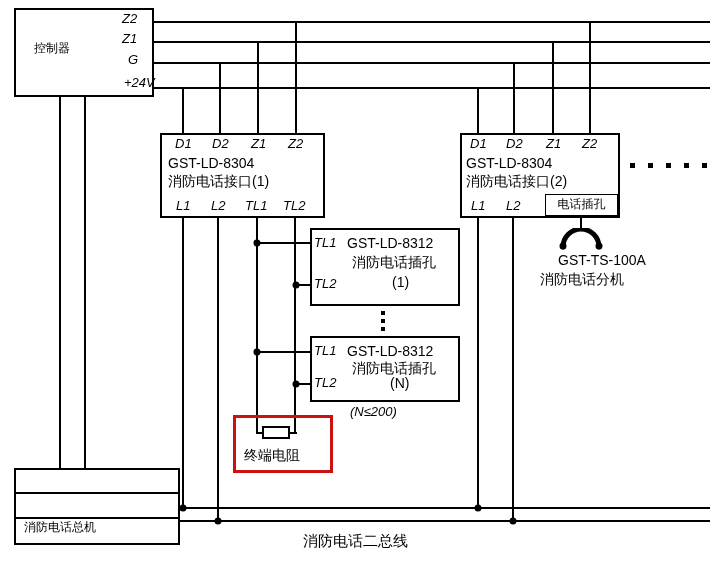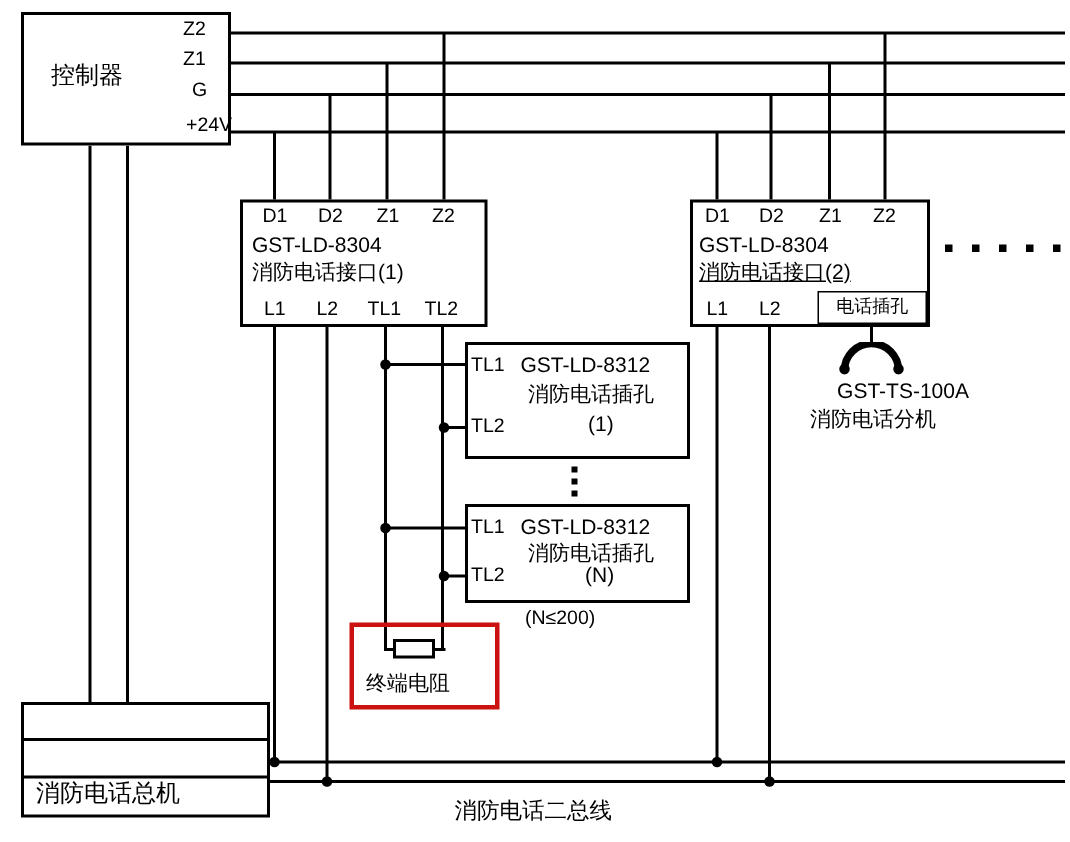--- a/index.html
+++ b/index.html
@@ -6,21 +6,21 @@
   .canvas{position:relative;width:713px;height:561px;background:#ffffff;
           font-family:"Liberation Sans",sans-serif;color:#000;overflow:hidden;}
   .box{position:absolute;border:2px solid #000;background:#fff;box-sizing:border-box;}
   .hline{position:absolute;height:2px;background:#000;}
   .vline{position:absolute;width:2px;background:#000;}
   .lbl{position:absolute;white-space:nowrap;color:#000;line-height:1.1;}
   .dot{position:absolute;width:7px;height:7px;background:#000;border-radius:50%;
        transform:translate(-50%,-50%);}
   .sq{position:absolute;width:5px;height:5px;background:#000;}
   .msq{position:absolute;width:4px;height:4px;background:#000;}
-  .f13{font-size:13px;} .f14{font-size:14px;} .f15{font-size:15px;} .f16{font-size:16px;}
+  .f13{font-size:13px;font-style:italic;} .f14{font-size:14px;} .f15{font-size:15px;} .f16{font-size:12px;}
   .f12{font-size:12px;}
   .center{text-align:center;}
   .resistor{position:absolute;border:2px solid #000;background:#fff;box-sizing:border-box;}
   .highlight{position:absolute;border:3px solid #cc1111;background:transparent;box-sizing:border-box;}
 </style>
 </head>
 <body>
 
 <div class="canvas">
 
@@ -84,21 +84,21 @@
   <div class="lbl f13" style="left:211px;top:199px;">L2</div>
   <div class="lbl f13" style="left:245px;top:199px;">TL1</div>
   <div class="lbl f13" style="left:283px;top:199px;">TL2</div>
 
   <div class="box" style="left:460px;top:133px;width:160px;height:85px;"></div>
   <div class="lbl f13" style="left:470px;top:137px;">D1</div>
   <div class="lbl f13" style="left:506px;top:137px;">D2</div>
   <div class="lbl f13" style="left:546px;top:137px;">Z1</div>
   <div class="lbl f13" style="left:582px;top:137px;">Z2</div>
   <div class="lbl f14" style="left:466px;top:156px;">GST-LD-8304</div>
-  <div class="lbl f14" style="left:466px;top:174px;text-decoration:underline;">消防电话接口(2)</div>
+  <div class="lbl f14" style="left:466px;top:174px;">消防电话接口(2)</div>
   <div class="lbl f13" style="left:471px;top:199px;">L1</div>
   <div class="lbl f13" style="left:506px;top:199px;">L2</div>
   <div class="box" style="left:545px;top:194px;width:73px;height:22px;border-width:1px;"></div>
   <div class="lbl f12 center" style="left:545px;top:198px;width:73px;">电话插孔</div>
 
   <div class="sq" style="left:630px;top:163px;"></div>
   <div class="sq" style="left:648px;top:163px;"></div>
   <div class="sq" style="left:666px;top:163px;"></div>
   <div class="sq" style="left:684px;top:163px;"></div>
   <div class="sq" style="left:702px;top:163px;"></div>

